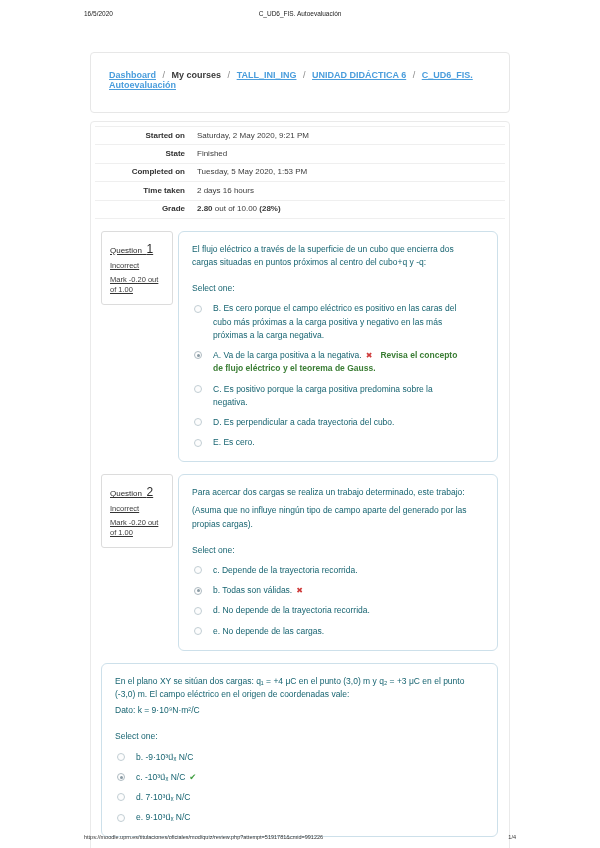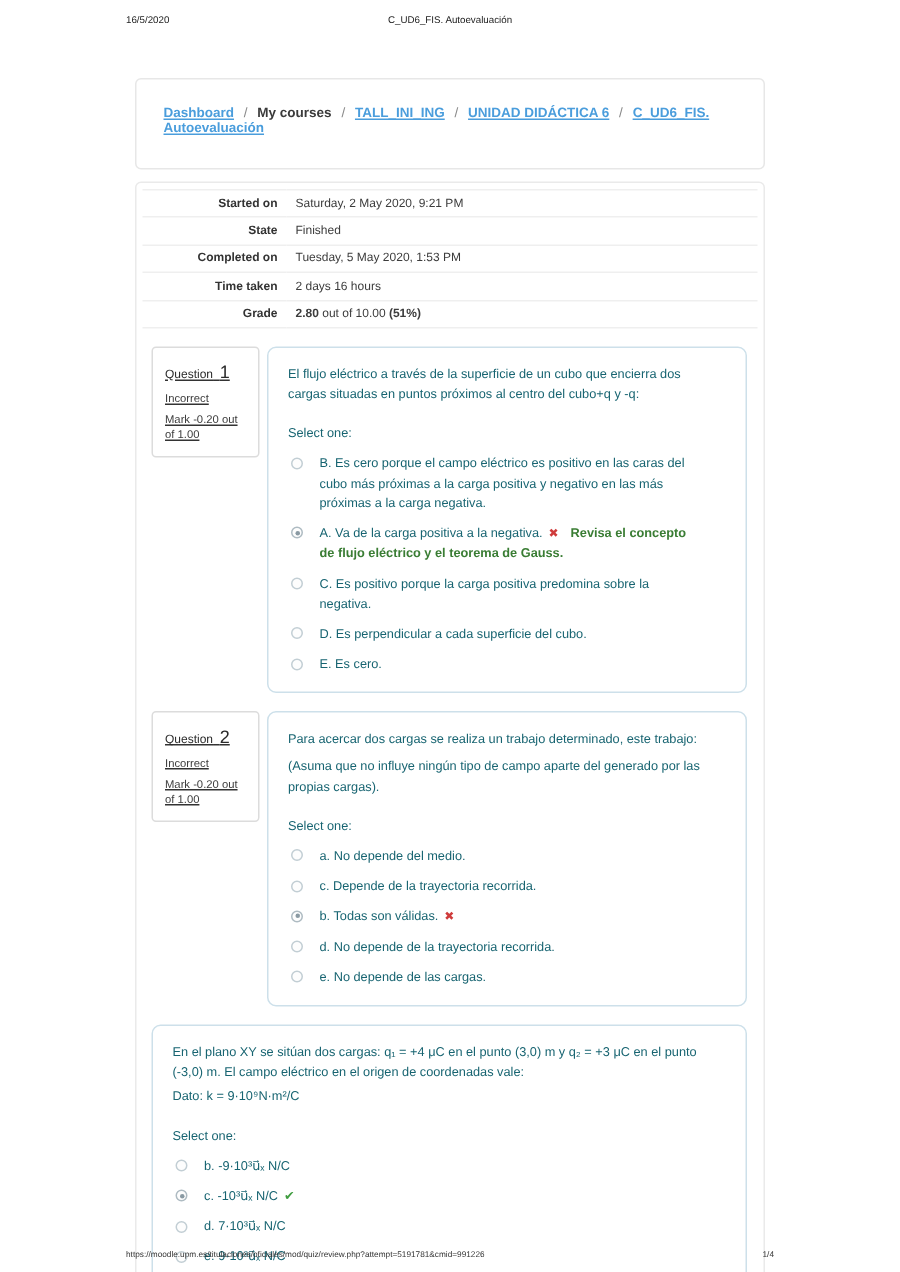--- a/index.html
+++ b/index.html
@@ -112,21 +112,21 @@
       <tr>
         <td class="sm-label">Completed on</td>
         <td>Tuesday, 5 May 2020, 1:53 PM</td>
       </tr>
       <tr>
         <td class="sm-label">Time taken</td>
         <td>2 days 16 hours</td>
       </tr>
       <tr>
         <td class="sm-label">Grade</td>
-        <td><b>2.80</b><span> out of 10.00 </span><b>(51%)</b></td>
+        <td><b>2.80</b><span> out of 10.00 </span><b>(28%)</b></td>
       </tr>
     </tbody>
       </table>
 
     <div class="q-row">
       <div class="q-info">
         <div><span class="q-word">Question</span> <span class="q-num">1</span></div>
         <div class="q-state">Incorrect</div>
         <div class="q-mark">Mark -0.20 out of 1.00</div>
       </div>
@@ -140,45 +140,41 @@
         <div class="opt">
           <span class="radio selected"></span>
           <span class="opt-text"><span>A. Va de la carga positiva a la negativa.</span><span class="icon-wrong">✖</span><span class="opt-feedback">Revisa el concepto de flujo eléctrico y el teorema de Gauss.</span></span>
         </div>
         <div class="opt">
           <span class="radio"></span>
           <span class="opt-text">C. Es positivo porque la carga positiva predomina sobre la negativa.</span>
         </div>
         <div class="opt">
           <span class="radio"></span>
-          <span class="opt-text">D. Es perpendicular a cada superficie del cubo.</span>
+          <span class="opt-text">D. Es perpendicular a cada trayectoria del cubo.</span>
         </div>
         <div class="opt">
           <span class="radio"></span>
           <span class="opt-text">E. Es cero.</span>
         </div>
       </div>
     </div>
 
     <div class="q-row">
       <div class="q-info">
         <div><span class="q-word">Question</span> <span class="q-num">2</span></div>
         <div class="q-state">Incorrect</div>
         <div class="q-mark">Mark -0.20 out of 1.00</div>
       </div>
       <div class="q-content">
         <div class="q-text">Para acercar dos cargas se realiza un trabajo determinado, este trabajo:</div>
         <div class="q-text">(Asuma que no influye ningún tipo de campo aparte del generado por las propias cargas).</div>
         <div class="q-prompt">Select one:</div>
         <div class="opt">
           <span class="radio"></span>
-          <span class="opt-text">a. No depende del medio.</span>
-        </div>
-        <div class="opt">
-          <span class="radio"></span>
           <span class="opt-text">c. Depende de la trayectoria recorrida.</span>
         </div>
         <div class="opt">
           <span class="radio selected"></span>
           <span class="opt-text"><span>b. Todas son válidas.</span><span class="icon-wrong">✖</span></span>
         </div>
         <div class="opt">
           <span class="radio"></span>
           <span class="opt-text">d. No depende de la trayectoria recorrida.</span>
         </div>

